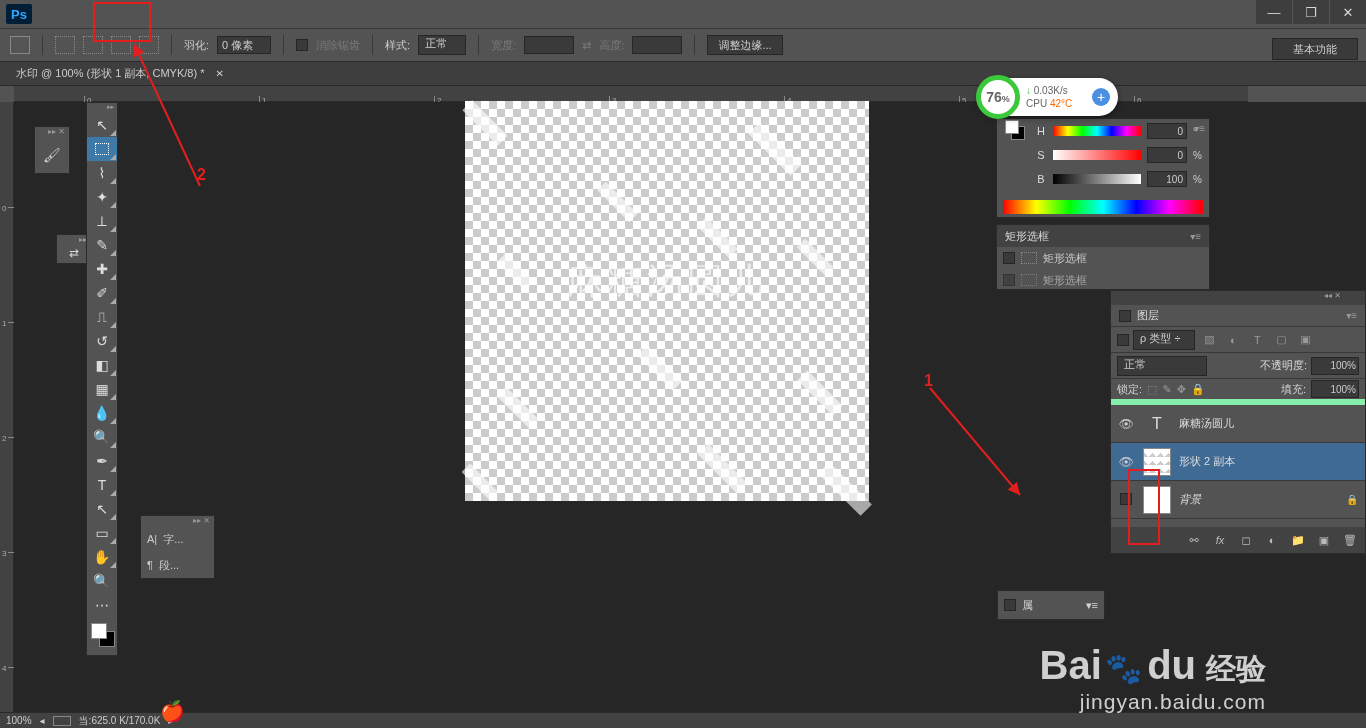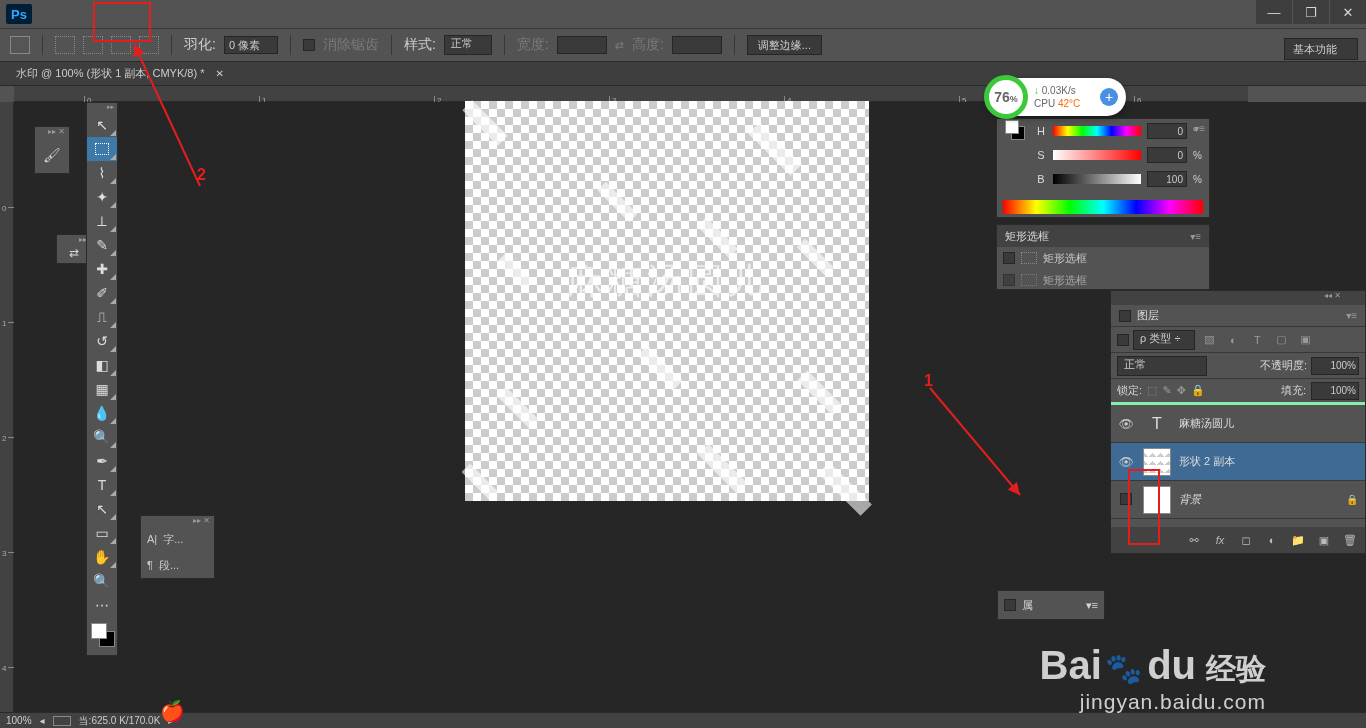--- a/index.html
+++ b/index.html
@@ -9,21 +9,21 @@
 .ps-logo { width: 26px; height: 20px; background: #001e36; color: #31a8ff; font-weight: bold; font-size: 13px; display: flex; align-items: center; justify-content: center; border-radius: 2px; margin-right: 10px; }
 .menu { display: flex; }
 .menu-item { padding: 5px 9px; color: #d6d6d6; cursor: pointer; }
 .menu-highlight { border: 2px solid #e41e1e; position: absolute; top: 2px; left: 93px; width: 58px; height: 40px; pointer-events: none; }
 .win-controls { position: absolute; top: 0; right: 0; display: flex; }
 .win-btn { width: 36px; height: 24px; background: #3e3e3e; color: #d6d6d6; display: flex; align-items: center; justify-content: center; margin-left: 1px; font-size: 13px; }
 
 .options-bar { height: 34px; background: #535353; display: flex; align-items: center; padding: 0 10px; border-top: 1px solid #383838; border-bottom: 1px solid #2b2b2b; gap: 8px; }
 .opt-icon { width: 20px; height: 18px; border: 1px dotted #888; }
 .opt-sep { width: 1px; height: 20px; background: #383838; margin: 0 4px; }
-.opt-label { color: #ccc; font-size: 14px; }
+.opt-label { color: #ccc; font-size: 11px; }
 .opt-input { background: #3a3a3a; border: 1px solid #262626; color: #ccc; width: 54px; height: 18px; padding: 0 4px; font-size: 11px; }
 .opt-check { width: 12px; height: 12px; background: #3a3a3a; border: 1px solid #262626; display: inline-block; }
 .opt-select { background: #3a3a3a; border: 1px solid #262626; color: #ccc; height: 20px; padding: 0 18px 0 6px; font-size: 11px; position: relative; }
 .opt-btn { background: #3a3a3a; border: 1px solid #262626; color: #ccc; height: 20px; padding: 0 10px; font-size: 11px; }
 .workspace-menu { position: absolute; right: 10px; top: 34px; }
 
 .tab-bar { height: 24px; background: #3e3e3e; display: flex; align-items: center; padding-left: 8px; border-bottom: 1px solid #2a2a2a; }
 .doc-tab { font-size: 11px; color: #ccc; padding: 4px 8px; }
 .doc-tab .close { margin-left: 8px; font-size: 10px; }
 
@@ -74,35 +74,35 @@
 .hist-row { height: 22px; display: flex; align-items: center; padding: 0 6px; gap: 6px; font-size: 11px; color: #ccc; }
 .hist-icon { width: 16px; height: 12px; border: 1px dotted #888; }
 
 .layers-panel { position: absolute; top: 290px; right: 0; width: 256px; background: #535353; border: 1px solid #2a2a2a; }
 .layers-head { height: 14px; font-size: 8px; text-align: right; padding-right: 24px; color: #999; background: #424242; }
 .layer-filter-row { height: 26px; display: flex; align-items: center; padding: 0 6px; gap: 4px; border-bottom: 1px solid #383838; }
 .filter-sel { background: #3a3a3a; border: 1px solid #262626; color: #ccc; height: 20px; padding: 0 14px 0 6px; font-size: 11px; }
 .filter-icon { width: 20px; height: 18px; display: flex; align-items: center; justify-content: center; color: #999; font-size: 11px; }
 .blend-row { height: 26px; display: flex; align-items: center; padding: 0 6px; gap: 4px; border-bottom: 1px solid #383838; }
 .opacity-input { background: #3a3a3a; border: 1px solid #262626; color: #ccc; width: 48px; height: 18px; font-size: 10px; text-align: right; padding-right: 2px; }
-.lock-row { height: 26px; display: flex; align-items: center; padding: 0 6px; gap: 5px; border-bottom: 3px solid #86efac; font-size: 11px; }
+.lock-row { height: 26px; display: flex; align-items: center; padding: 0 6px; gap: 5px; border-bottom: 6px solid #86efac; font-size: 11px; }
 .lock-icon { font-size: 11px; color: #999; }
 .layer-item { height: 38px; display: flex; align-items: center; padding: 0 6px; gap: 8px; border-bottom: 1px solid #383838; }
 .layer-item.selected { background: #3e6a94; }
 .eye { width: 18px; height: 14px; color: #ccc; font-size: 12px; text-align: center; }
 .layer-thumb { width: 28px; height: 28px; border: 1px solid #888; }
 .layer-name { font-size: 11px; color: #ddd; flex: 1; }
 .layer-lock { font-size: 10px; color: #999; }
 .layers-footer { height: 26px; display: flex; align-items: center; justify-content: flex-end; padding: 0 6px; gap: 8px; background: #424242; }
 .lf-icon { width: 18px; color: #bbb; font-size: 11px; text-align: center; }
 .red-box-layers { position: absolute; border: 2px solid #e41e1e; left: 17px; top: 178px; width: 32px; height: 76px; pointer-events: none; }
 
 .prop-panel { position: absolute; top: 590px; right: 261px; width: 108px; height: 30px; background: #535353; border: 1px solid #2a2a2a; display: flex; align-items: center; font-size: 11px; padding: 0 6px; gap: 6px; }
 
-.perf-badge { position: absolute; top: 78px; right: 240px; width: 140px; height: 38px; background: #fff; border-radius: 20px; display: flex; align-items: center; box-shadow: 0 2px 6px rgba(0,0,0,0.4); z-index: 50; }
+.perf-badge { position: absolute; top: 78px; right: 248px; width: 140px; height: 38px; background: #fff; border-radius: 20px; display: flex; align-items: center; box-shadow: 0 2px 6px rgba(0,0,0,0.4); z-index: 50; }
 .perf-circle { width: 44px; height: 44px; border-radius: 50%; background: #fff; border: 5px solid #3bc93b; display: flex; flex-direction: column; align-items: center; justify-content: center; margin-left: -2px; }
 .perf-pct { font-size: 14px; color: #666; font-weight: bold; }
 .perf-info { font-size: 10px; color: #666; margin-left: 6px; line-height: 1.3; }
 .perf-info .speed .arrow { color: #3bc93b; }
 .perf-info .cpu .temp { color: #ff6a00; }
 .perf-plus { width: 18px; height: 18px; background: #4a90e2; border-radius: 50%; color: #fff; display: flex; align-items: center; justify-content: center; font-size: 14px; margin-left: auto; margin-right: 8px; }
 
 .status-bar { position: absolute; bottom: 0; left: 0; right: 0; height: 16px; background: #424242; font-size: 10px; color: #ccc; display: flex; align-items: center; padding: 0 6px; gap: 8px; border-top: 1px solid #2a2a2a; }
 
 .char-panel { position: absolute; top: 515px; left: 140px; width: 75px; background: #535353; border: 1px solid #2a2a2a; }
@@ -147,21 +147,21 @@
   <span class="opt-label">样式:</span>
   <div class="opt-select">正常</div>
   <div class="opt-sep"></div>
   <span class="opt-label" style="color:#7a7a7a">宽度:</span>
   <input class="opt-input" disabled="" style="width: 50px;">
   <span style="color:#7a7a7a">⇄</span>
   <span class="opt-label" style="color:#7a7a7a">高度:</span>
   <input class="opt-input" disabled="" style="width: 50px;">
   <div class="opt-sep"></div>
   <button class="opt-btn">调整边缘...</button>
-  <div class="opt-select workspace-menu" style="position:absolute;right:8px;top:38px;height:22px;padding:3px 20px 0 8px">基本功能</div>
+  <div class="opt-select workspace-menu" style="position:absolute;right:8px;top:38px;height:22px;padding:3px 20px 0 20px">基本功能</div>
 </div>
 
 <div class="tab-bar">
   <div class="doc-tab">
     <span>水印 @ 100% (形状 1 副本, CMYK/8) *</span>
     <span class="close">✕</span>
   </div>
 </div>
 
 <div class="ruler-top">

